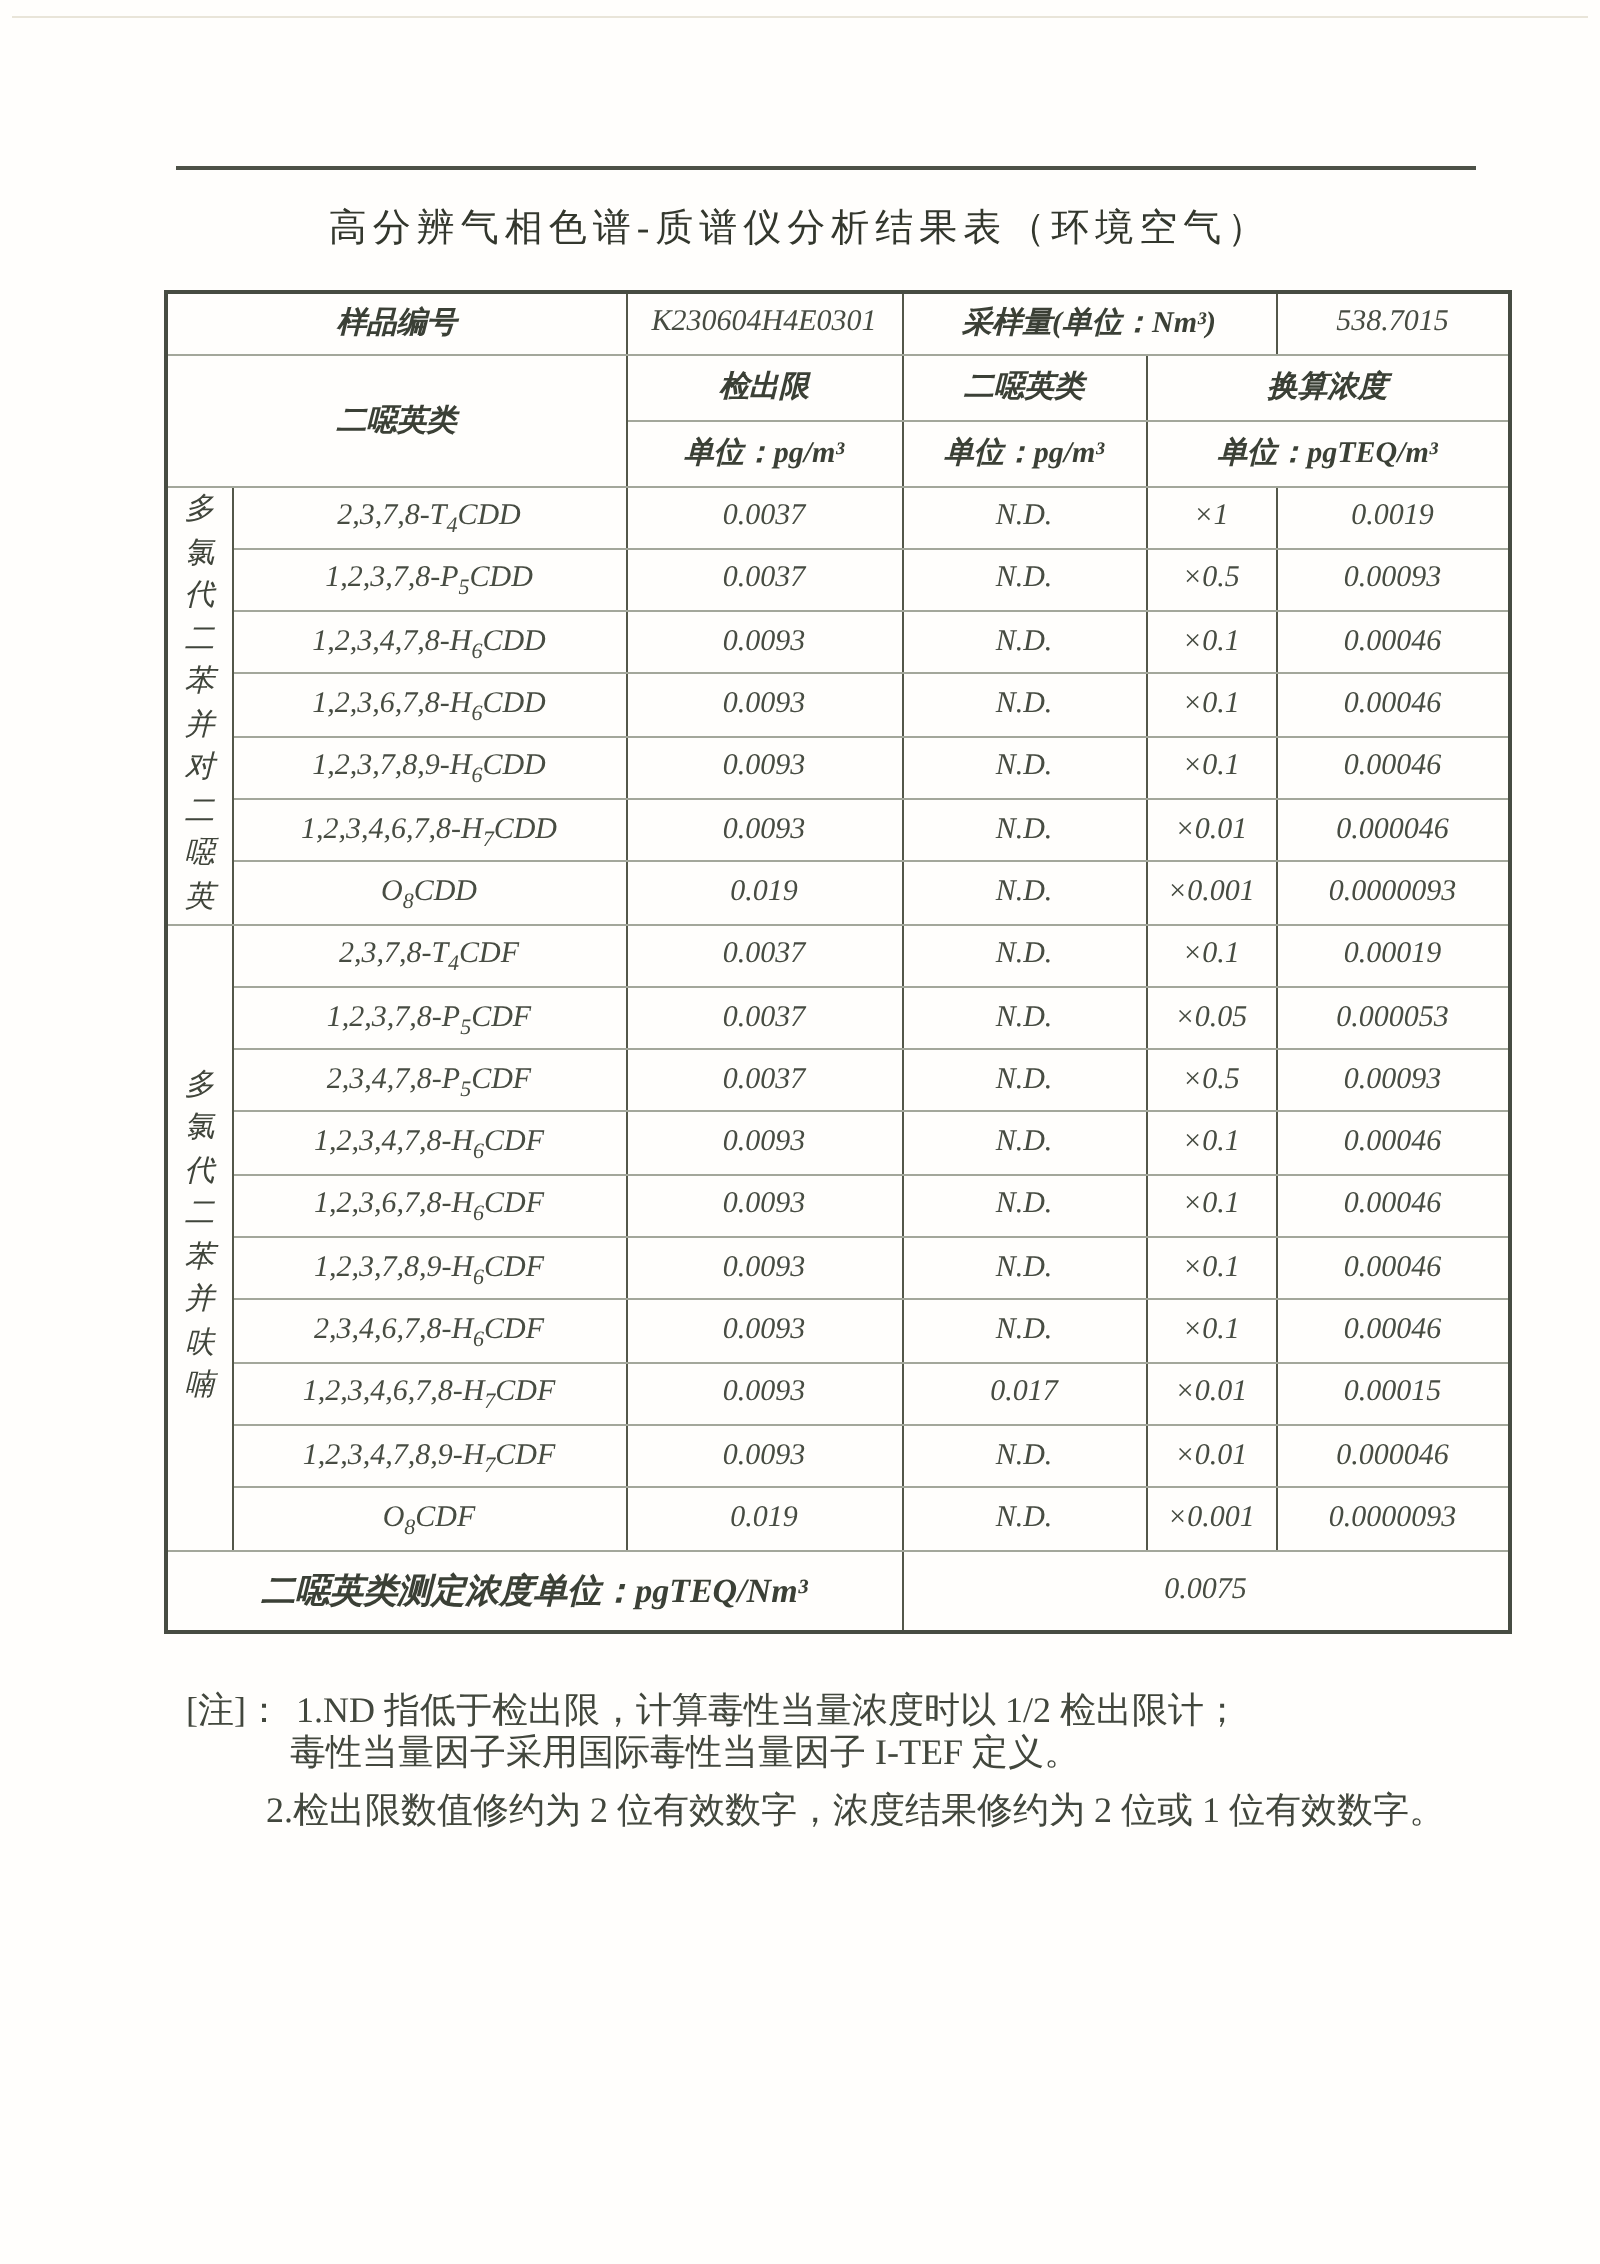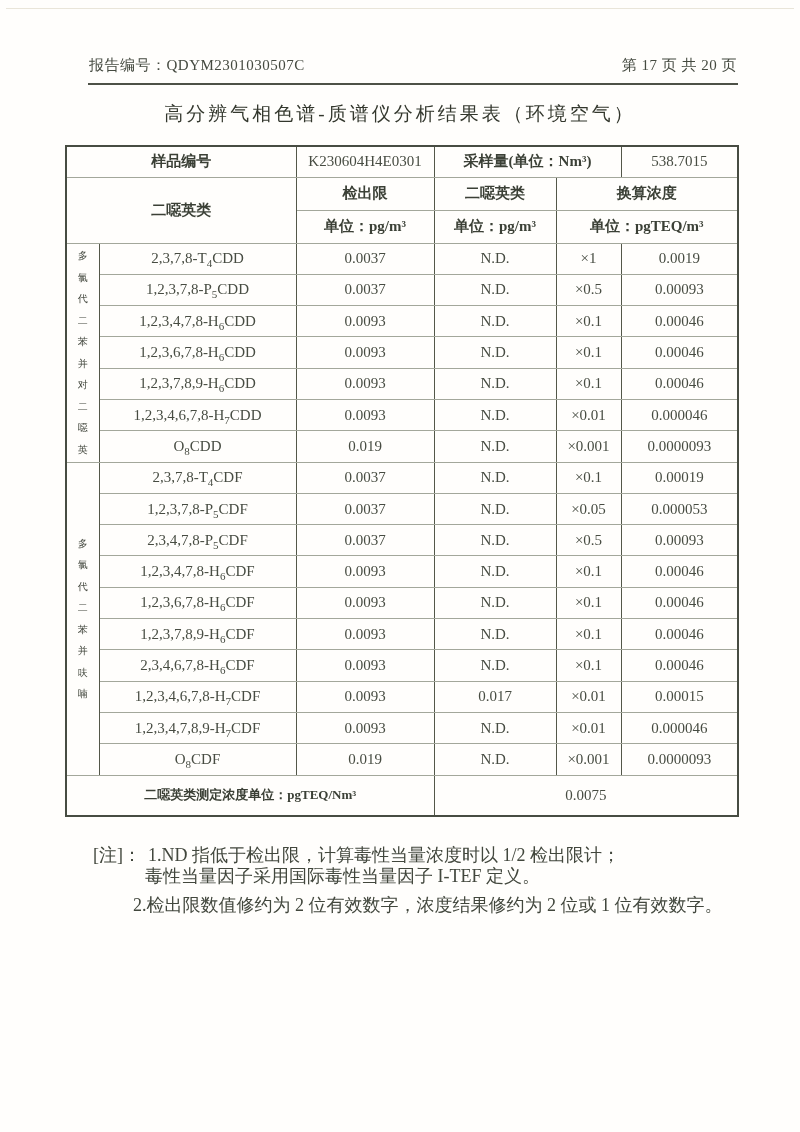--- a/index.html
+++ b/index.html
@@ -21,68 +21,65 @@
   }
   .rule{position:absolute;top:83px;left:88px;right:62px;border-bottom:2.5px solid #4d5147;}
 
   .title{
     position:absolute;top:101px;left:0;right:0;
     text-align:center;font-size:19px;font-weight:normal;
     letter-spacing:3px;color:#33372d;
   }
 
   table.results{
-    position:absolute;top:145px;left:65px;width:672px;
+    position:absolute;top:145px;left:82px;width:672px;
     border-collapse:collapse;table-layout:fixed;
     font-size:15px;color:#474c42;
     border:2px solid #474c42;
+    font-style:italic;
   }
   table.results td{
     border-top:1px solid #a3a79b;
     border-bottom:1px solid #a3a79b;
     border-left:1.5px solid #535749;
     border-right:1.5px solid #535749;
     text-align:center;vertical-align:middle;
     padding:0;overflow:hidden;white-space:nowrap;
   }
   .bold{font-weight:bold;color:#3b4036;}
   tr.r-sample{height:31px;}
   tr.r-head{height:33px;}
   tr.r-unit{height:33px;}
   tr.r-data{height:31.3px;}
   tr.r-footer{height:41px;}
   tr.r-footer td{border-top:1.5px solid #535749;}
   td.group-cell{padding:2px 0;}
   .vlabel{
     width:16px;margin:0 auto;
-    font-size:10px;line-height:21.5px;
+    font-size:15px;line-height:21.5px;
     word-break:break-all;white-space:normal;
     color:#40453b;
   }
   td.name-cell sub{font-size:11px;line-height:0;}
-  td.footer-label{font-weight:bold;font-size:13px;color:#3b4036;}
+  td.footer-label{font-weight:bold;font-size:17px;color:#3b4036;}
 
   .notes{
     position:absolute;top:846px;left:93px;right:40px;
     font-size:18px;color:#42473d;line-height:19px;
   }
   .note-prefix{margin-right:7px;}
   .note-line2{margin-top:2px;padding-left:52px;}
   .note-line3{margin-top:10px;padding-left:40px;}
 </style>
 </head>
 <body>
 
 <div class="page">
   <div class="scan-line"></div>
 
-  <div class="header">
-    <div><span>报告编号：</span><span>QDYM2301030507C</span></div>
-    <div>第 17 页 共 20 页</div>
-  </div>
   <div class="rule"></div>
 
   <div class="title">高分辨气相色谱-质谱仪分析结果表（环境空气）</div>
 
   <table class="results">
     <colgroup>
       <col style="width:33px">
         <col style="width:197px">
         <col style="width:138px">
       <col style="width:122px">

